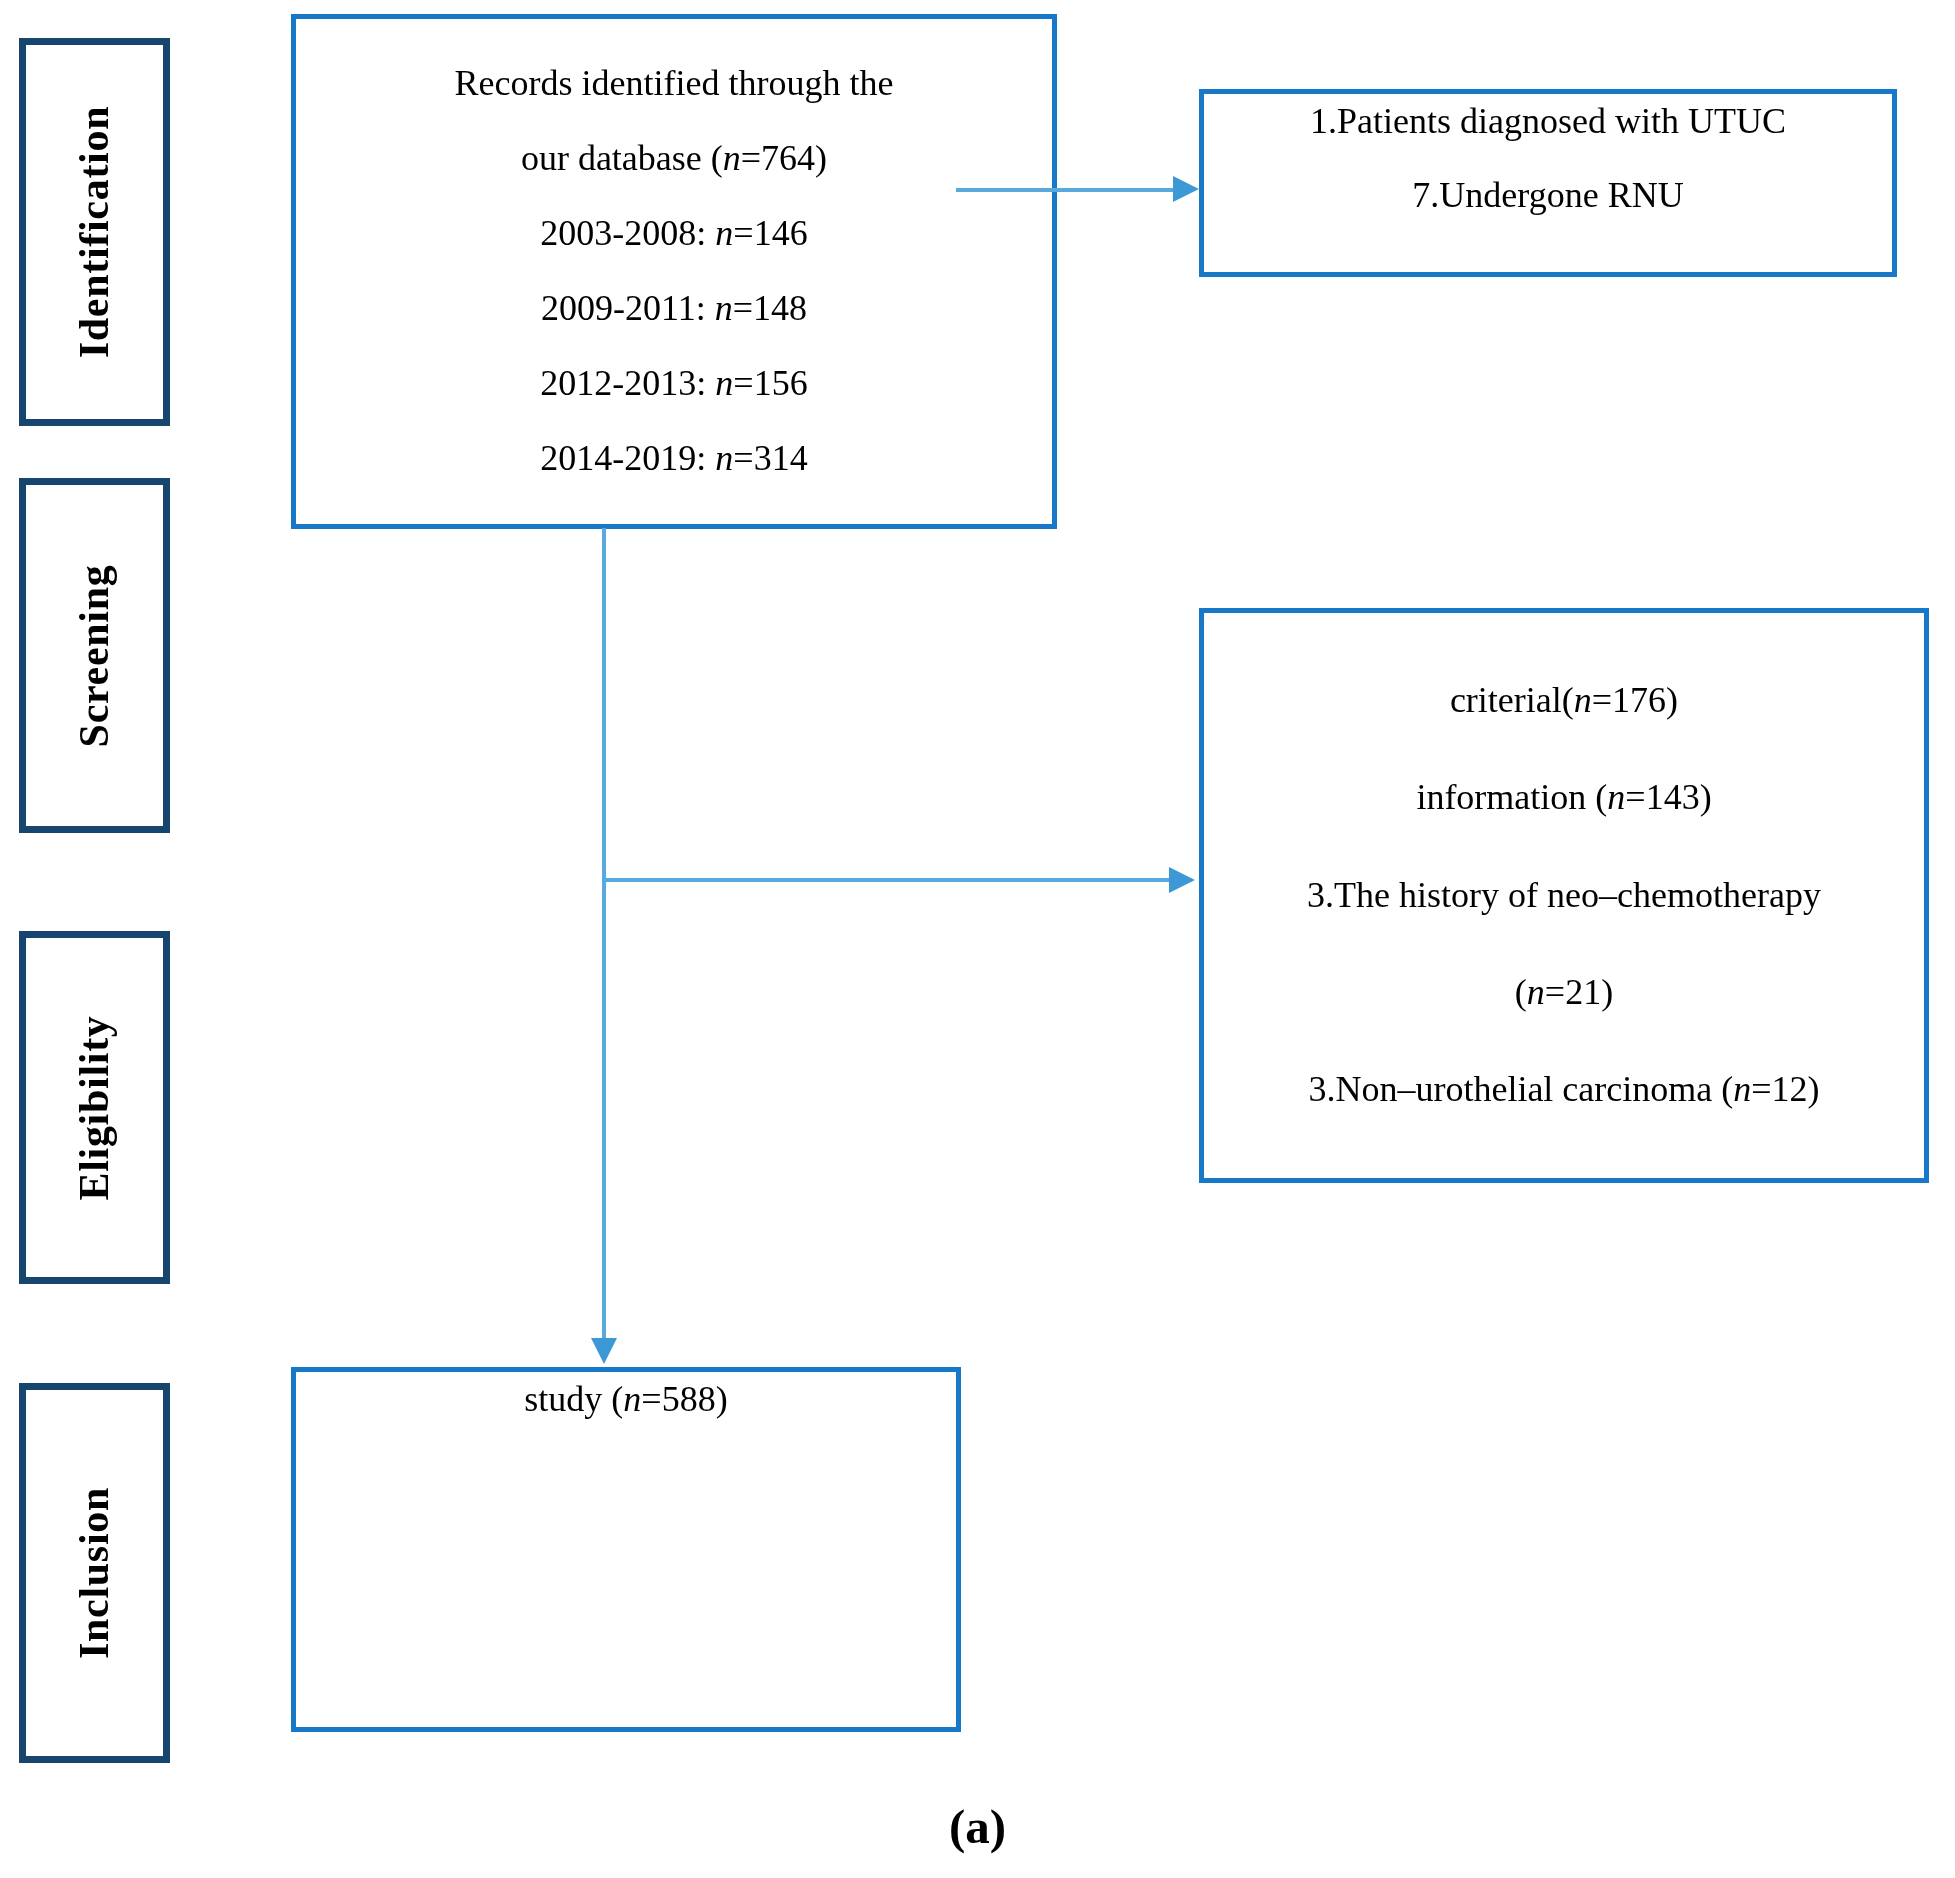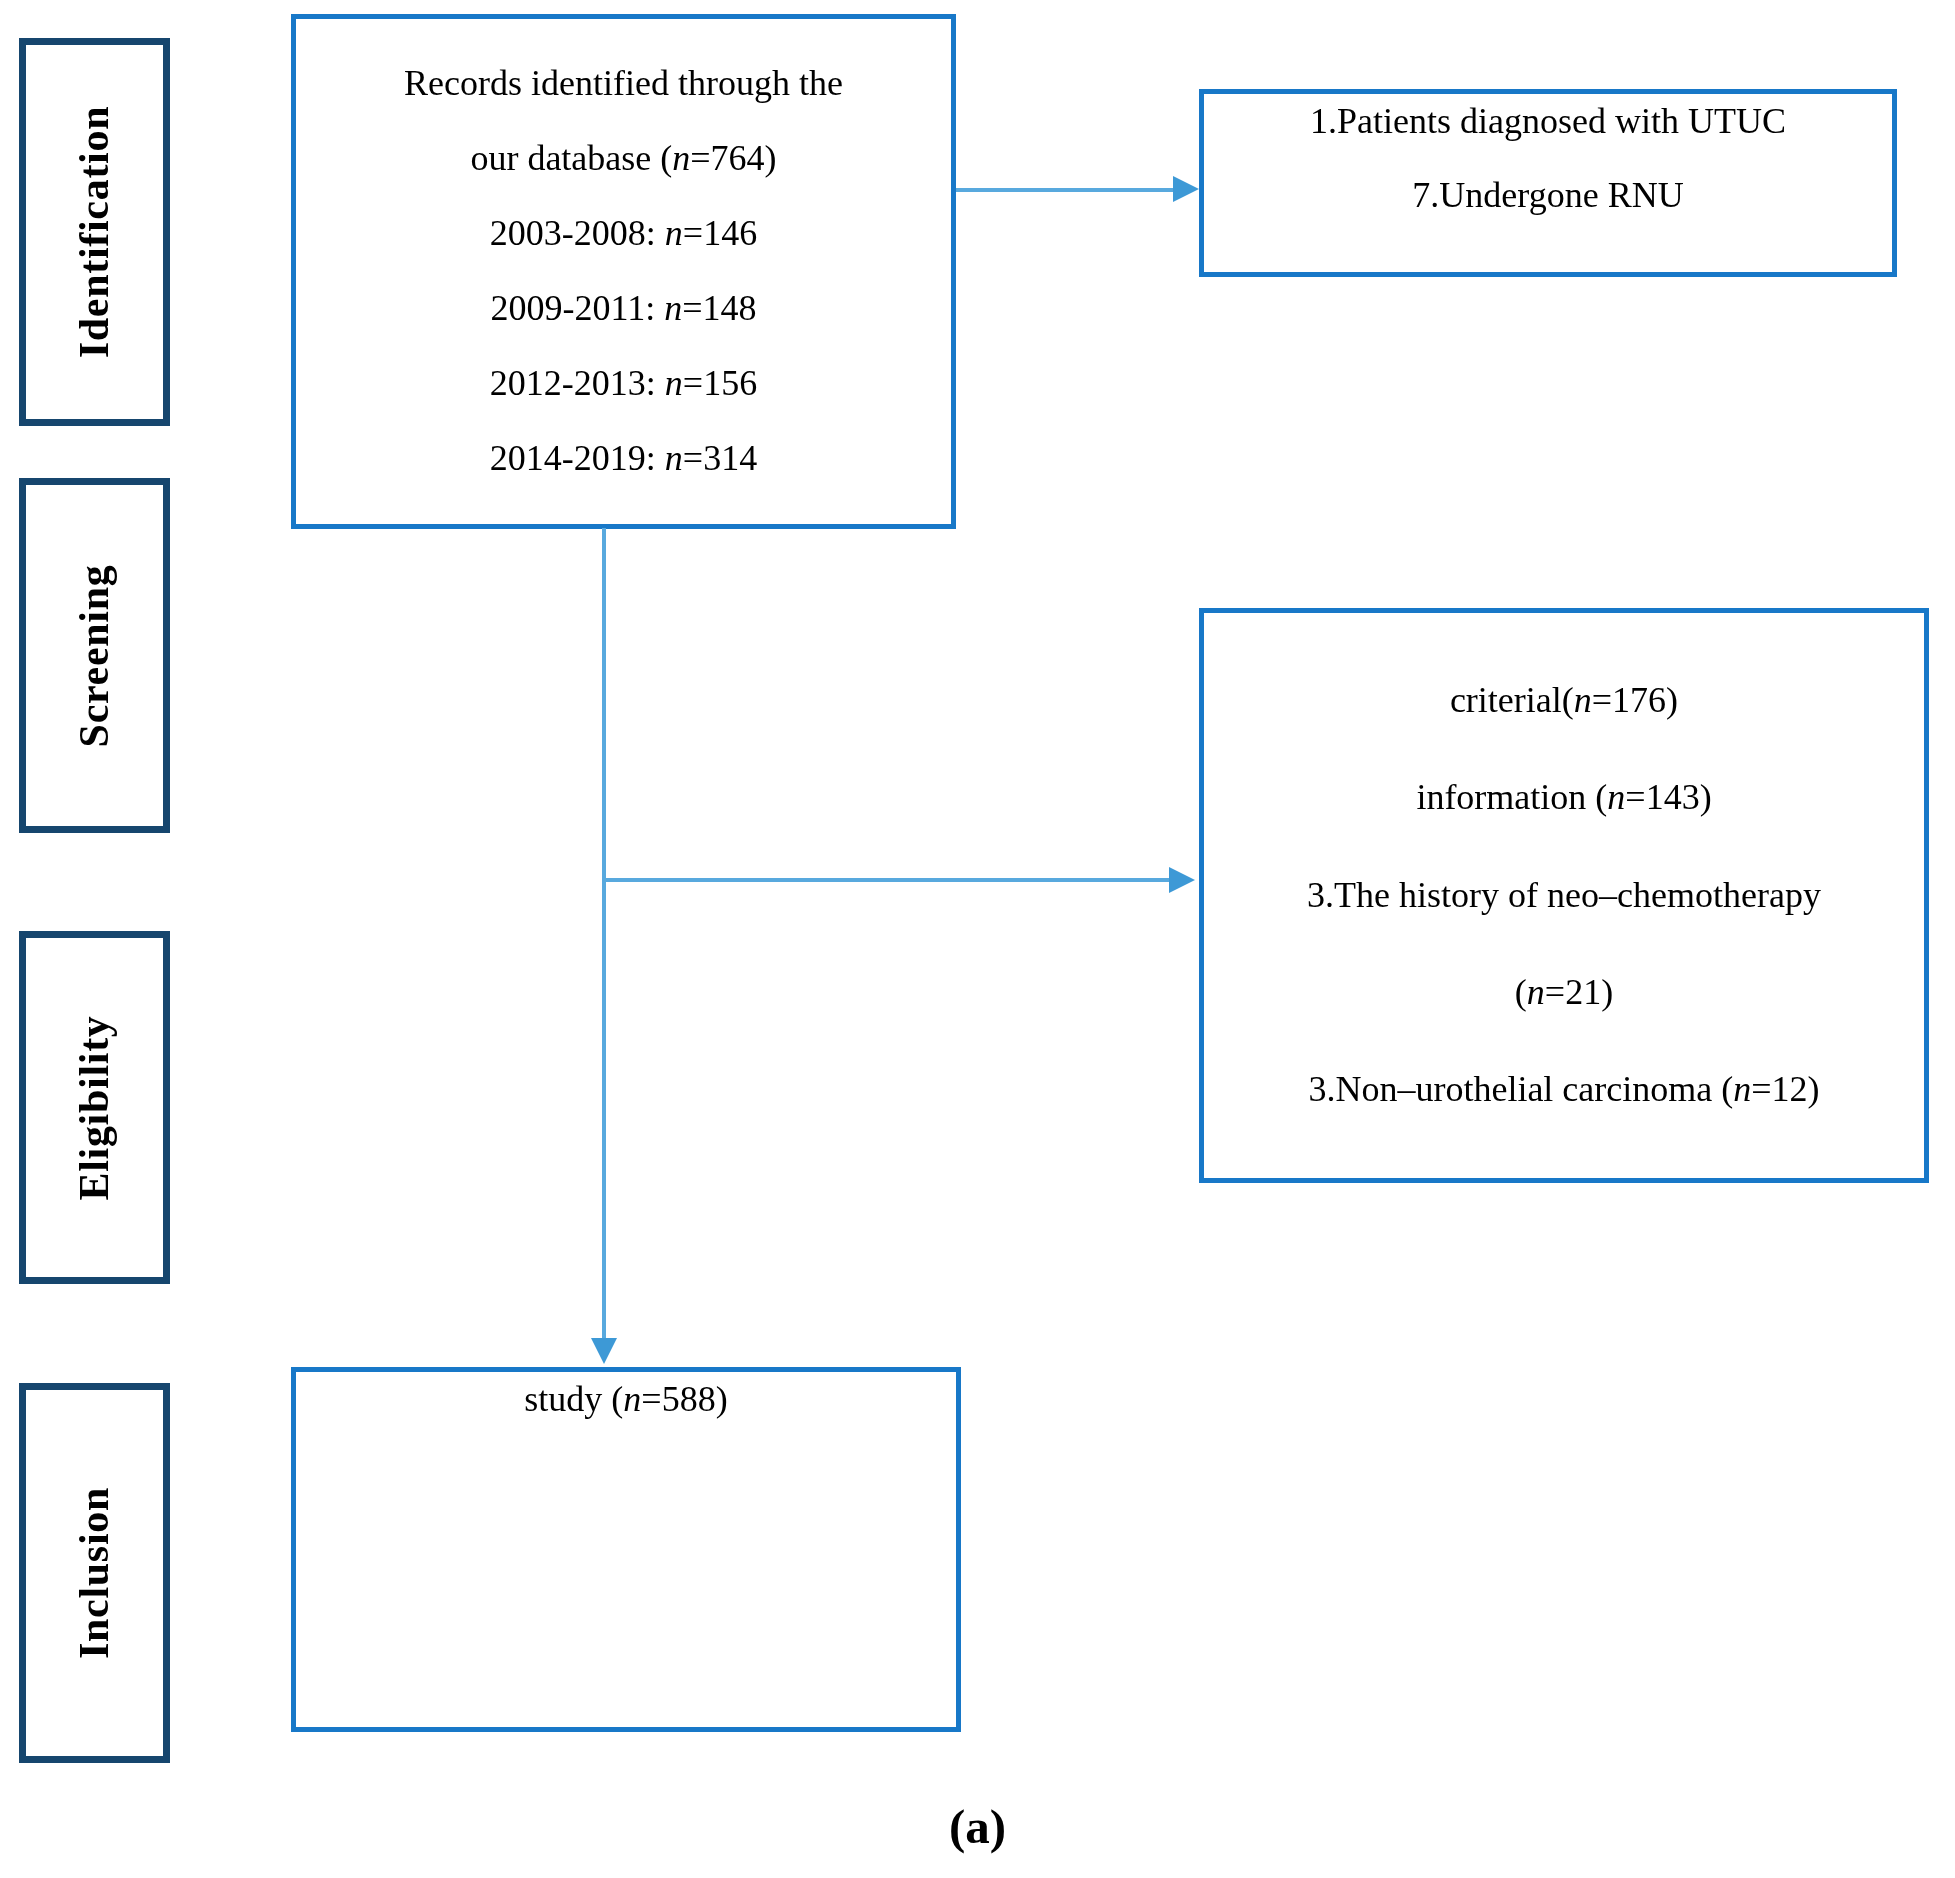--- a/index.html
+++ b/index.html
@@ -101,21 +101,21 @@
   <div class="stage" style="top:478px;height:355px;">
     <span class="stage-label">Screening</span>
   </div>
   <div class="stage" style="top:931px;height:353px;">
     <span class="stage-label">Eligibility</span>
   </div>
   <div class="stage" style="top:1383px;height:380px;">
     <span class="stage-label">Inclusion</span>
   </div>
 
-  <div class="flowbox" style="left:291px;top:14px;width:665px;height:515px;">
+  <div class="flowbox" style="left:291px;top:14px;width:766px;height:515px;">
     <div class="tline">Records identified through the</div>
     <div class="tline">our database (<i>n</i>=764)</div>
     <div class="tline">2003-2008: <i>n</i>=146</div>
     <div class="tline">2009-2011: <i>n</i>=148</div>
     <div class="tline">2012-2013: <i>n</i>=156</div>
     <div class="tline">2014-2019: <i>n</i>=314</div>
   </div>
 
   <div class="flowbox two-line" style="left:1199px;top:89px;width:698px;height:188px;">
     <div class="tline">1.Patients diagnosed with UTUC</div>

